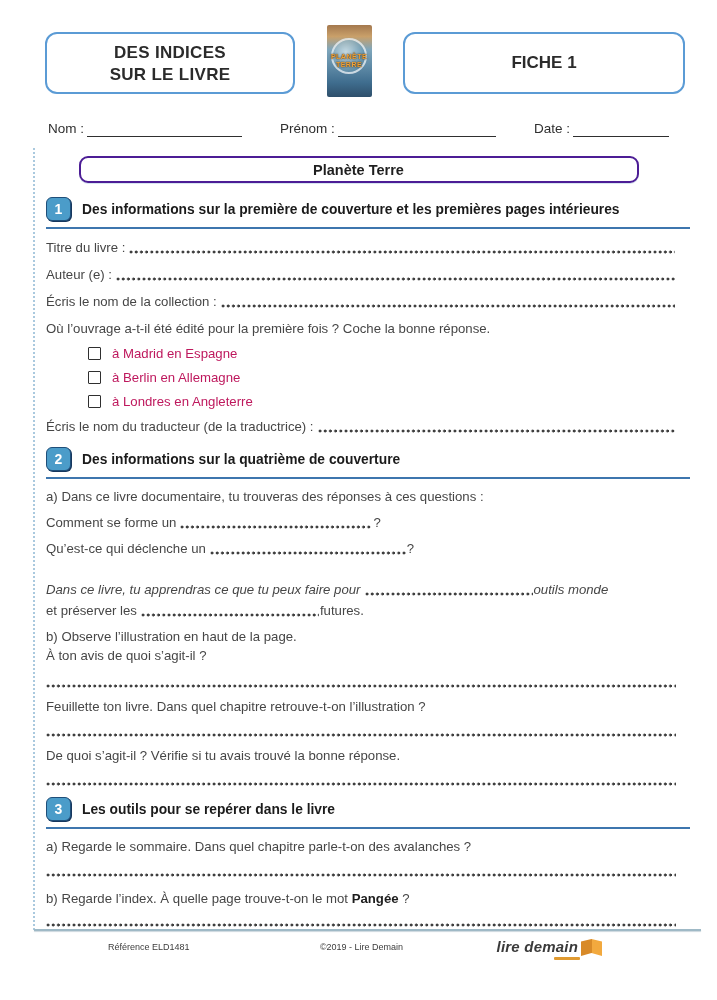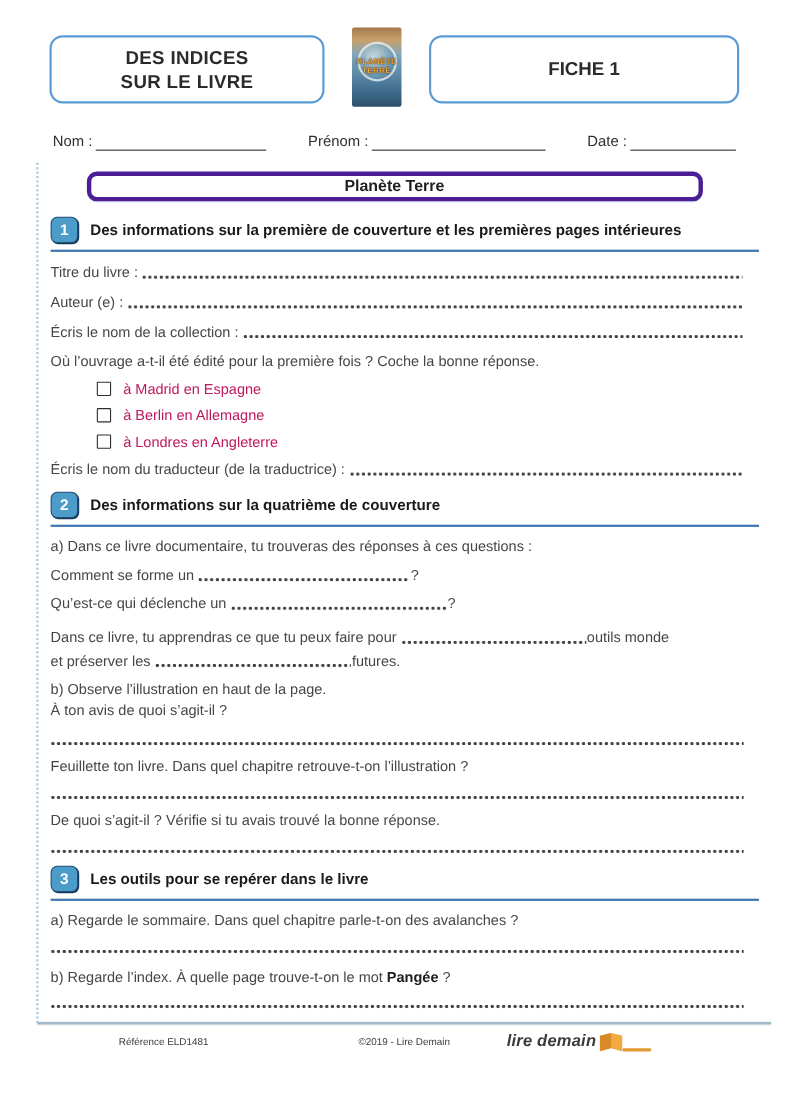--- a/index.html
+++ b/index.html
@@ -1,79 +1,79 @@
 <!DOCTYPE html>
 <html><head>
 <meta charset="utf-8">
 <style>
   * { box-sizing: border-box; margin: 0; padding: 0; }
   body { background:#ffffff; font-family:"Liberation Sans", sans-serif; }
   .page { position:relative; width:717px; height:1000px; background:#ffffff; color:#454545; overflow:hidden; }
   .guide-left { position:absolute; left:33px; top:148px; height:782px; width:0; border-left:2px dotted #aac9de; }
 
   
-  .header { display:flex; justify-content:space-between; align-items:flex-start; padding:25px 45px 0 45px; }
+  .header { display:flex; justify-content:space-between; align-items:flex-start; padding:25px 32px 0 45px; }
   .hbox { border:2px solid #5b9bd5; border-radius:12px; background:#fff; text-align:center; font-weight:bold; color:#2b2b2b; }
   .hbox-left { width:250px; height:62px; margin-top:7px; font-size:17px; line-height:22px; padding-top:8px; letter-spacing:.3px; }
   .hbox-right { width:282px; height:62px; margin-top:7px; font-size:17px; display:flex; align-items:center; justify-content:center; }
 
   .cover { position:relative; width:45px; height:72px; border-radius:2px; overflow:hidden;
            background:linear-gradient(180deg,#a4784e 0%,#c9a06a 16%,#7fa6bb 34%,#5e8aa6 58%,#3f6d8e 80%,#2e4f6b 100%);
            display:flex; align-items:center; justify-content:center; }
   .globe { position:absolute; top:13px; left:50%; transform:translateX(-50%); width:36px; height:36px; border-radius:50%;
            background:radial-gradient(circle at 40% 38%,#d8e7ec,#6f9cb4 62%,#41708e); opacity:.8; border:2px solid #e9eff3; }
   .cover-title { position:relative; z-index:2; text-align:center; font-weight:bold; font-size:7px; line-height:8px;
                  color:#f0a33a; letter-spacing:.5px; text-shadow:0 0 2px #4a3210, 0 0 1px #4a3210; }
 
   
   .idrow { display:flex; justify-content:space-between; align-items:flex-end; margin:24px 48px 0 48px; font-size:13.5px; color:#2f2f2f; }
   .idgroup { display:flex; align-items:flex-end; }
   .idgroup span { white-space:nowrap; line-height:16px; }
   .idline { border-bottom:1.6px solid #2f2f2f; height:13px; margin-left:3px; }
   .w-nom { width:155px; } .w-prenom { width:158px; } .w-date { width:96px; }
 
   
-  .titlebox { margin:19px auto 0 auto; width:560px; height:27px; border:4px solid #4c1d95; border-radius:9px;
+  .titlebox { margin:19px auto 0 auto; width:560px; height:27px; border:2px solid #4c1d95; border-radius:9px;
               display:flex; align-items:center; justify-content:center; font-weight:bold; font-size:14.5px; color:#1f1f1f;
               box-shadow:0 1px 0 #d7e5f1; }
 
   
   .sec { display:flex; align-items:center; gap:11px; margin:14px 27px 0 46px; padding-bottom:6px; border-bottom:2.5px solid #3e76ae; }
   .badge { flex:none; width:25px; height:24px; background:#4b9cc9; border:1.5px solid #1f4e79; border-radius:6px;
            color:#ffffff; font-weight:bold; font-size:14px; display:flex; align-items:center; justify-content:center;
            box-shadow:1px 1px 0 #17375e; }
   .sec-title { font-weight:bold; font-size:13.8px; color:#1b1b1b; }
   .sec2 { margin-top:12px; } .sec3 { margin-top:10px; }
 
   
   .line { display:flex; align-items:flex-end; margin:10px 41px 0 46px; font-size:13.2px; color:#464646; line-height:17px; }
   .line span { white-space:nowrap; }
   .leader { flex:1; height:13px; margin:0 1px 1px 4px;
             background-image:radial-gradient(circle at 2px 10px, #3e3e3e 1.25px, transparent 1.75px);
             background-size:5.2px 13px; background-repeat:repeat-x; }
   .leader.fixed { flex:none; }
   .lw192 { width:192px; } .lw196 { width:196px; } .lw168 { width:168px; } .lw178 { width:178px; }
-  .mt9  { margin-top:9px; }  .mt11 { margin-top:14px; } .mt4 { margin-top:4px; }
+  .mt9  { margin-top:9px; }  .mt11 { margin-top:24px;font-style:italic; } .mt4 { margin-top:4px; }
   .mt2  { margin-top:2px; }  .mt12 { margin-top:12px; }
   .dotline { margin:12px 41px 0 46px; height:13px;
              background-image:radial-gradient(circle at 2px 10px, #3e3e3e 1.25px, transparent 1.75px);
              background-size:5.2px 13px; background-repeat:repeat-x; }
   .dotline.mt10 { margin-top:10px; } .dotline.mt8 { margin-top:8px; }
   .b { font-weight:bold; color:#1d1d1d; }
 
   
   .chk { display:flex; align-items:center; gap:11px; margin:9px 0 0 88px; font-size:13.2px; color:#be185d; line-height:15px; }
   .box { flex:none; width:13px; height:13px; border:1.7px solid #2f2f2f; background:#fff; border-radius:1px; }
 
   
   .footline { position:absolute; left:34px; right:16px; top:929px; height:2px; background:#9fb9c6; box-shadow:0 1px 1px #ccd8de; }
-  .footer { position:absolute; top:938px; left:0; right:0; height:30px; font-size:9px; color:#3c3c3c; }
+  .footer { position:absolute; top:938px; left:0; right:12px; height:30px; font-size:9px; color:#3c3c3c; }
   .ref { position:absolute; left:108px; top:4px; }
   .copy { position:absolute; left:0; right:0; top:4px; text-align:center;padding-left:18px; }
-  .logo { position:absolute; right:103px; top:0; display:flex; flex-direction:row; align-items:flex-end; }
+  .logo { position:absolute; right:103px; top:0; display:flex; flex-direction:column; align-items:flex-end; }
   .logo-row { display:flex; align-items:flex-start; gap:3px; }
   .logo-text { font-style:italic; font-weight:bold; font-size:15px; color:#3a3a3a; letter-spacing:.2px; }
   .logo-book { width:21px; height:17px; margin-top:1px;
                background:linear-gradient(90deg,#d88a28 0 50%, #f2a93e 50% 100%);
                clip-path:polygon(0 15%, 50% 0, 100% 15%, 100% 100%, 50% 82%, 0 100%); }
   .logo-sub { width:26px; height:3px; background:#e09a30; border-radius:1px; margin:1px 22px 0 0; }
 </style>
 </head>
 <body>
 

